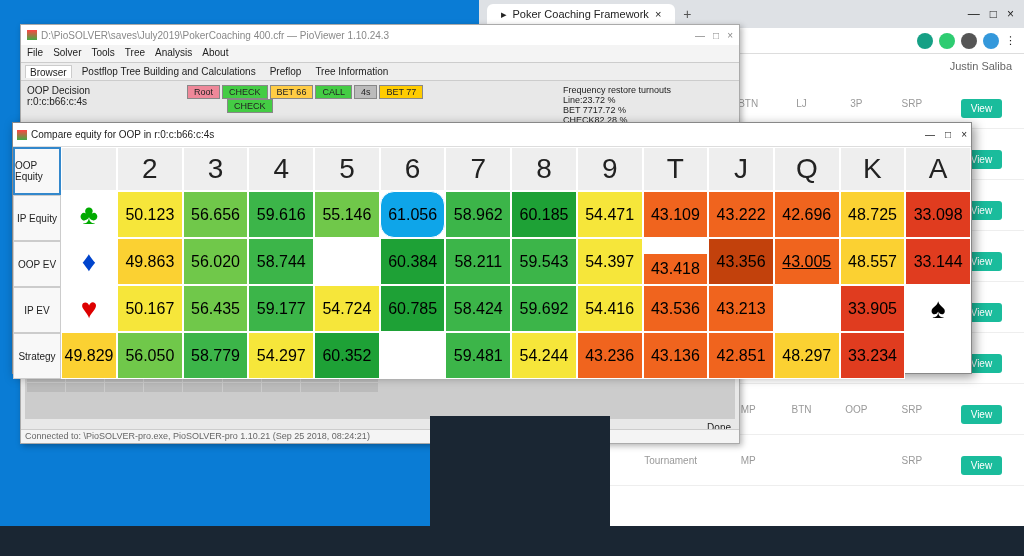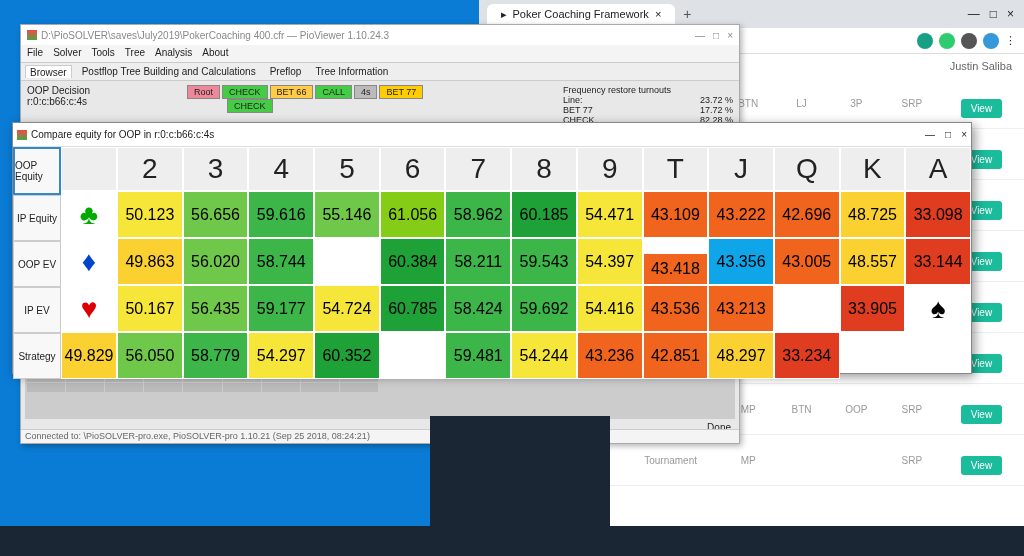--- a/index.html
+++ b/index.html
@@ -27,21 +27,21 @@
   .pio-title .wctrls{margin-left:auto; display:flex; gap:8px;}
   .pio-menu { height:18px; background:#f4f4f4; border-bottom:1px solid #ccc; display:flex; gap:10px; padding:2px 6px; font-size:10px;}
   .pio-tabs { height:18px; background:#eee; border-bottom:1px solid #ccc; display:flex; gap:6px; padding:2px 4px; font-size:10px;}
   .pio-tabs .t{padding:1px 4px;} .pio-tabs .t.active{background:#fff; border:1px solid #ccc; border-bottom:none;}
   .pio-decision{ display:flex; align-items:flex-start; padding:4px 6px; gap:10px; font-size:10px;}
   .decision-left{width:140px;}
   .decision-btns{display:flex; gap:2px; margin-left:10px;}
   .db{padding:1px 6px; font-size:9px; border:1px solid #888;}
   .db.root{background:#e89;} .db.check{background:#4c4;} .db.bet66{background:#fc4;text-align:center;} .db.call{background:#4c4;} .db.bet77{background:#fc0;}
   .freq-panel{margin-left:auto; width:170px; font-size:9px;}
-  .freq-row{display:flex; justify-content:space-between;gap:48px;}
+  .freq-row{display:flex; justify-content:flex-start;}
   .board-row{padding:2px 6px; font-size:10px; display:flex; gap:4px; align-items:center;}
   .card-chip{display:inline-block; padding:0 2px; background:#fff; border:1px solid #aaa; font-size:9px;}
   .card-chip.red{color:#c00;}
   .pot-row{padding:1px 6px; font-size:9px; color:#555;}
   .grid-area{ position:absolute; bottom:24px; left:4px; right:4px; height:88px; background:#ccc; display:flex;}
   .grid-half{flex:1; padding:2px;}
   .mini-grid{display:grid; grid-template-columns:repeat(9,1fr); gap:1px;}
   .mini-cell{background:#bbb; height:9px; font-size:6px; overflow:hidden; padding:0 1px;}
   .summary{display:flex; font-size:12px; gap:20px; padding:2px 6px;}
   .sum-col{flex:1;}
@@ -368,41 +368,41 @@
         <div class="eq-h">T</div>
         <div class="eq-h">J</div>
         <div class="eq-h">Q</div>
         <div class="eq-h">K</div>
         <div class="eq-h">A</div>
         <div class="eq-suit club">♣</div>
         <div class="eq-cell" style="background: rgb(246, 230, 58);">50.123</div>
         <div class="eq-cell" style="background: rgb(112, 200, 74);">56.656</div>
         <div class="eq-cell" style="background: rgb(60, 181, 73);">59.616</div>
         <div class="eq-cell" style="background: rgb(112, 200, 74);">55.146</div>
-        <div class="eq-cell" style="background: #84cc16;">61.056</div>
+        <div class="eq-cell" style="background: #0ea5e9; border-radius: 14px;">61.056</div>
         <div class="eq-cell" style="background: rgb(60, 181, 73);">58.962</div>
         <div class="eq-cell" style="background: rgb(30, 161, 54);">60.185</div>
         <div class="eq-cell" style="background: rgb(246, 230, 58);">54.471</div>
         <div class="eq-cell" style="background: rgb(240, 100, 30);">43.109</div>
         <div class="eq-cell" style="background: rgb(240, 100, 30);">43.222</div>
         <div class="eq-cell" style="background: rgb(240, 100, 30);">42.696</div>
         <div class="eq-cell" style="background: rgb(251, 209, 50); text-align: right;">48.725</div>
         <div class="eq-cell" style="background: rgb(224, 60, 31);">33.098</div>
         <div class="eq-suit diamond">♦</div>
         <div class="eq-cell" style="background: rgb(251, 209, 50);">49.863</div>
         <div class="eq-cell" style="background: rgb(112, 200, 74);">56.020</div>
         <div class="eq-cell" style="background: rgb(60, 181, 73);">58.744</div>
         <div class="eq-cell blank"></div>
         <div class="eq-cell" style="background: rgb(30, 161, 54);">60.384</div>
         <div class="eq-cell" style="background: rgb(60, 181, 73);">58.211</div>
         <div class="eq-cell" style="background: rgb(60, 181, 73);">59.543</div>
         <div class="eq-cell" style="background: rgb(246, 230, 58);">54.397</div>
         <div class="eq-cell" style="background: rgb(240, 100, 30); margin-top: 15px;">43.418</div>
-        <div class="eq-cell" style="background: #0ea5e9;">43.356</div>
-        <div class="eq-cell" style="background: rgb(240, 100, 30);">43.005</div>
+        <div class="eq-cell" style="background: #c2410c;">43.356</div>
+        <div class="eq-cell" style="background: rgb(240, 100, 30); text-decoration: underline;">43.005</div>
         <div class="eq-cell" style="background: rgb(251, 209, 50);">48.557</div>
         <div class="eq-cell" style="background: rgb(224, 60, 31);">33.144</div>
         <div class="eq-suit heart">♥</div>
         <div class="eq-cell" style="background: rgb(246, 230, 58);">50.167</div>
         <div class="eq-cell" style="background: rgb(112, 200, 74);">56.435</div>
         <div class="eq-cell" style="background: rgb(60, 181, 73);">59.177</div>
         <div class="eq-cell" style="background: rgb(246, 230, 58);">54.724</div>
         <div class="eq-cell" style="background: rgb(30, 161, 54);">60.785</div>
         <div class="eq-cell" style="background: rgb(60, 181, 73);">58.424</div>
         <div class="eq-cell" style="background: rgb(60, 181, 73);">59.692</div>
@@ -414,20 +414,21 @@
         <div class="eq-suit spade">♠</div>
         <div class="eq-cell" style="background: rgb(251, 209, 50);">49.829</div>
         <div class="eq-cell" style="background: rgb(112, 200, 74);">56.050</div>
         <div class="eq-cell" style="background: rgb(60, 181, 73);">58.779</div>
         <div class="eq-cell" style="background: rgb(246, 230, 58);">54.297</div>
         <div class="eq-cell" style="background: rgb(30, 161, 54);">60.352</div>
         <div class="eq-cell blank"></div>
         <div class="eq-cell" style="background: rgb(60, 181, 73);">59.481</div>
         <div class="eq-cell" style="background: rgb(246, 230, 58);">54.244</div>
         <div class="eq-cell" style="background: rgb(240, 100, 30);">43.236</div>
+        <div class="eq-cell" style="background: rgb(240, 100, 30);">43.136</div>
         <div class="eq-cell" style="background: rgb(240, 100, 30);">42.851</div>
         <div class="eq-cell" style="background: rgb(251, 209, 50);">48.297</div>
         <div class="eq-cell" style="background: rgb(224, 60, 31);">33.234</div>
       </div>
   </div>
 </div>
 
 <div class="taskbar"></div>
 
 </body></html>

